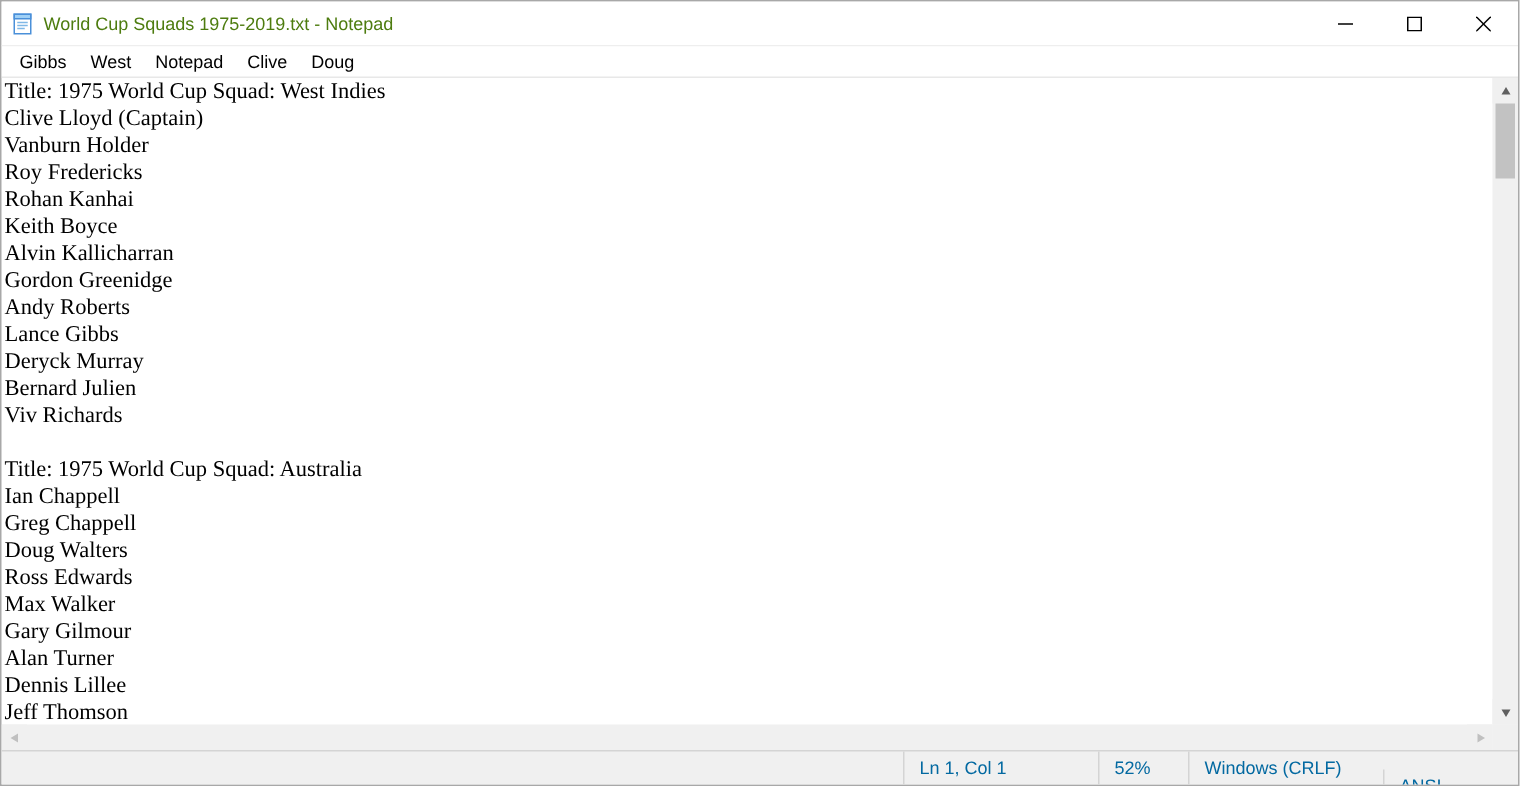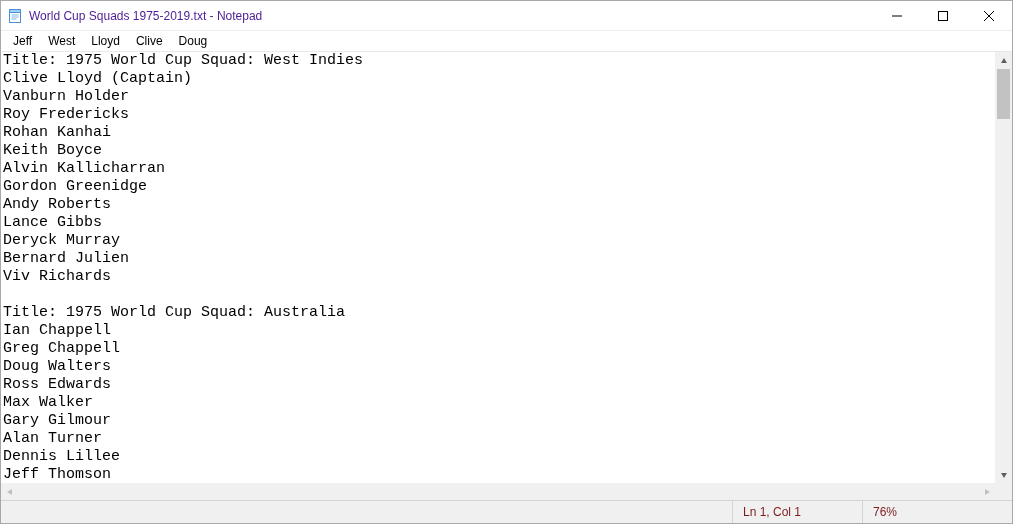--- a/index.html
+++ b/index.html
@@ -29,21 +29,21 @@
     height: 16px;
     margin-right: 6px;
     display: flex;
     align-items: center;
     justify-content: center;
   }
   .titlebar-icon svg { width: 16px; height: 16px; }
   .titlebar-text {
     flex: 0 0 auto;
     font-size: 12px;
-    color: #4c1d95;
+    color: #4d7c0f;
   }
   .titlebar-spacer { flex: 1; }
   .winbtn {
     width: 46px;
     height: 30px;
     display: flex;
     align-items: center;
     justify-content: center;
     color: #000;
   }
@@ -67,21 +67,21 @@
     display: flex;
     flex-direction: column;
     min-height: 0;
   }
   .editor {
     flex: 1;
     overflow: hidden;
     position: relative;
   }
   .editor-text {
-    font-family: Liberation Mono, monospace;
+    font-family: Liberation Serif, serif;
     font-size: 15px;
     line-height: 18px;
     white-space: pre;
     padding: 0 2px;
     color: #000;
     position: absolute;
     top: 0; left: 0; right: 17px; bottom: 0;
     overflow: hidden;
   }
   .vscrollbar {
@@ -123,23 +123,23 @@
   .scroll-corner {
     position: absolute;
     right: 0; bottom: 0; width: 17px; height: 17px;
     background: #f0f0f0;
   }
   .statusbar {
     height: 23px;
     background: #f0f0f0;
     border-top: 1px solid #d4d4d4;
     display: flex;
-    align-items: flex-start;
-    font-size: 12px;
-    color: #7f1d1d;
+    align-items: center;
+    font-size: 12px;
+    color: #0369a1;
   }
   .status-spacer { flex: 1; }
   .status-cell {
     padding: 0 10px;
     border-left: 1px solid #d4d4d4;
     height: 100%;
     display: flex;
     align-items: center;
     min-width: 60px;
   }
@@ -173,23 +173,23 @@
   </div>
   <div class="winbtn close">
     <svg viewBox="0 0 10 10">
         <line x1="0" y1="0" x2="10" y2="10"></line>
         <line x1="10" y1="0" x2="0" y2="10"></line>
       </svg>
   </div>
 </div>
 
 <div class="menubar">
-  <div class="menuitem">Jeff</div>
+  <div class="menuitem">Gibbs</div>
   <div class="menuitem">West</div>
-  <div class="menuitem">Lloyd</div>
+  <div class="menuitem">Notepad</div>
   <div class="menuitem">Clive</div>
   <div class="menuitem">Doug</div>
 </div>
 
 <div class="editor-wrap">
   <div class="editor">
     <div class="editor-text" id="editor-text">Title: 1975 World Cup Squad: West Indies
 Clive Lloyd (Captain)
 Vanburn Holder
 Roy Fredericks
@@ -238,15 +238,16 @@
           </svg>
       </div>
     </div>
     <div class="scroll-corner"></div>
   </div>
 </div>
 
 <div class="statusbar">
   <div class="status-spacer"></div>
   <div class="status-cell wide">Ln 1, Col 1</div>
-  <div class="status-cell">76%</div>
+  <div class="status-cell">52%</div>
+  <div class="status-cell wide">Windows (CRLF)</div>
   <div class="status-cell mid">ANSI</div>
 </div>
 
 </body></html>

